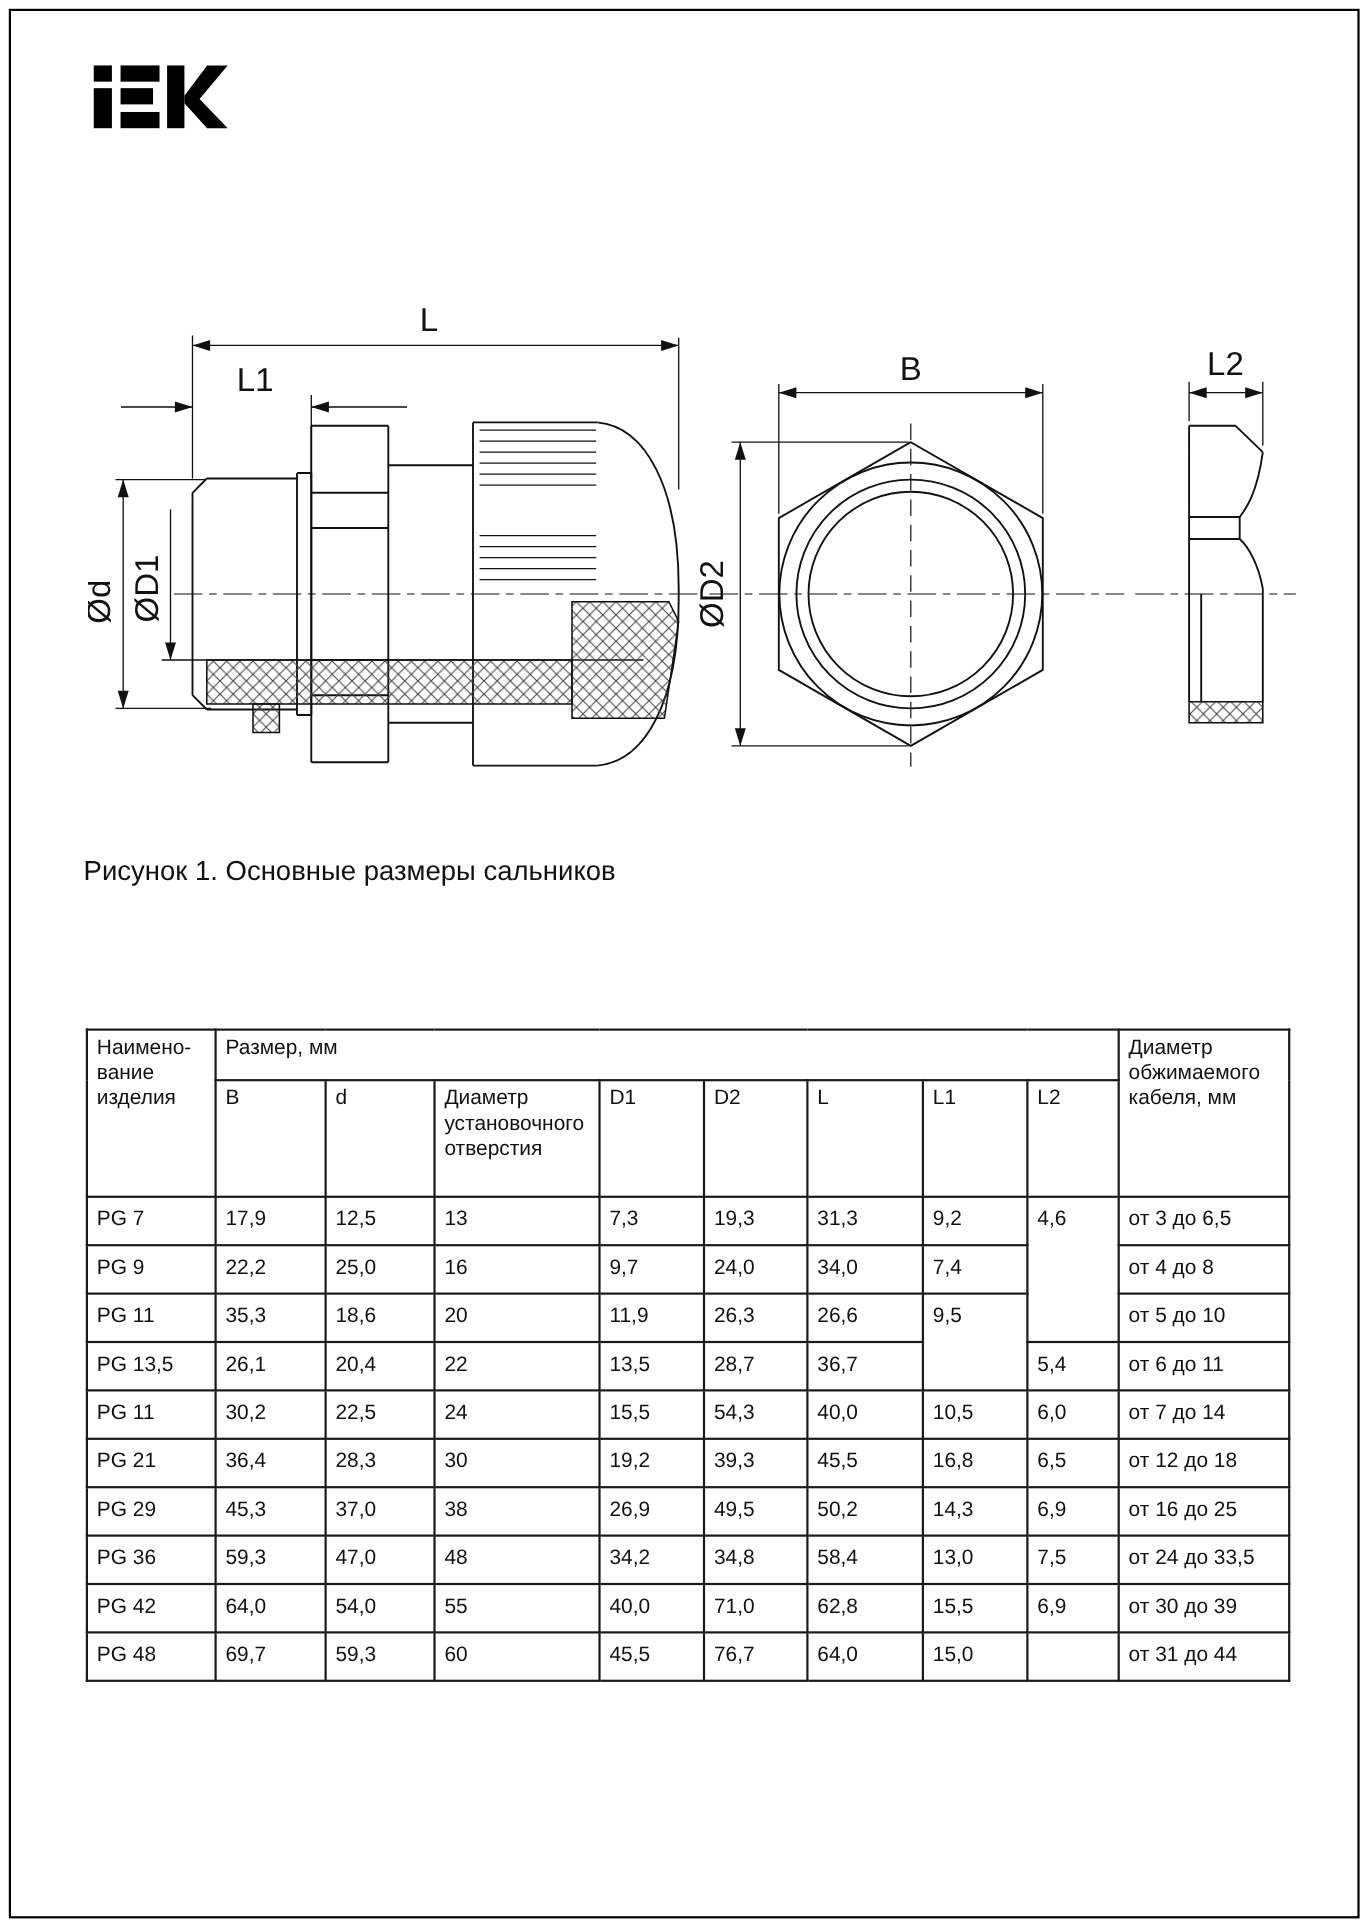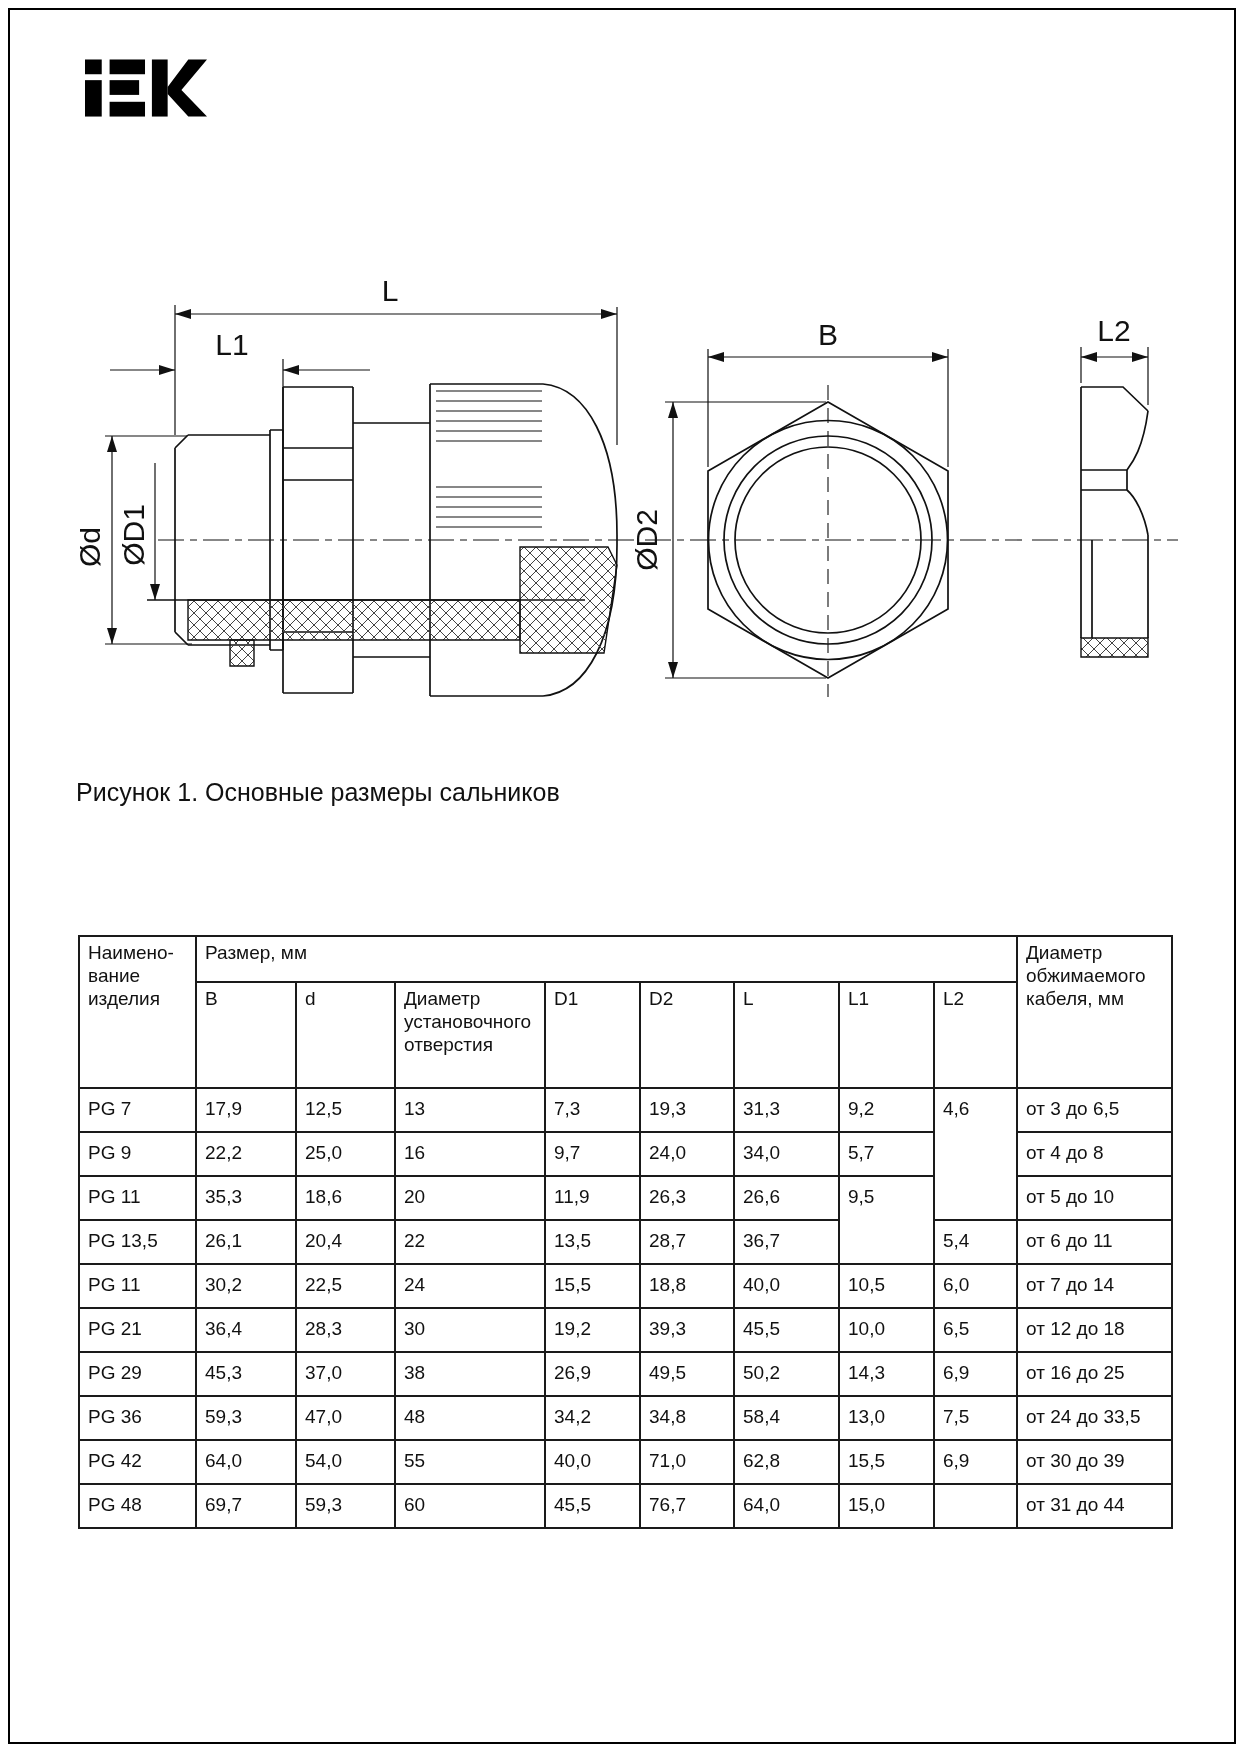--- a/index.html
+++ b/index.html
@@ -181,21 +181,21 @@
         <td>от 3 до 6,5</td>
       </tr>
       <tr>
         <td>PG 9</td>
         <td>22,2</td>
         <td>25,0</td>
         <td>16</td>
         <td>9,7</td>
         <td>24,0</td>
         <td>34,0</td>
-        <td>5,7</td>
+        <td>7,4</td>
         <td>от 4 до 8</td>
       </tr>
       <tr>
         <td>PG 11</td>
         <td>35,3</td>
         <td>18,6</td>
         <td>20</td>
         <td>11,9</td>
         <td>26,3</td>
         <td>26,6</td>
@@ -212,35 +212,35 @@
         <td>36,7</td>
         <td>5,4</td>
         <td>от 6 до 11</td>
       </tr>
       <tr>
         <td>PG 11</td>
         <td>30,2</td>
         <td>22,5</td>
         <td>24</td>
         <td>15,5</td>
-        <td>18,8</td>
+        <td>54,3</td>
         <td>40,0</td>
         <td>10,5</td>
         <td>6,0</td>
         <td>от 7 до 14</td>
       </tr>
       <tr>
         <td>PG 21</td>
         <td>36,4</td>
         <td>28,3</td>
         <td>30</td>
         <td>19,2</td>
         <td>39,3</td>
         <td>45,5</td>
-        <td>10,0</td>
+        <td>16,8</td>
         <td>6,5</td>
         <td>от 12 до 18</td>
       </tr>
       <tr>
         <td>PG 29</td>
         <td>45,3</td>
         <td>37,0</td>
         <td>38</td>
         <td>26,9</td>
         <td>49,5</td>

